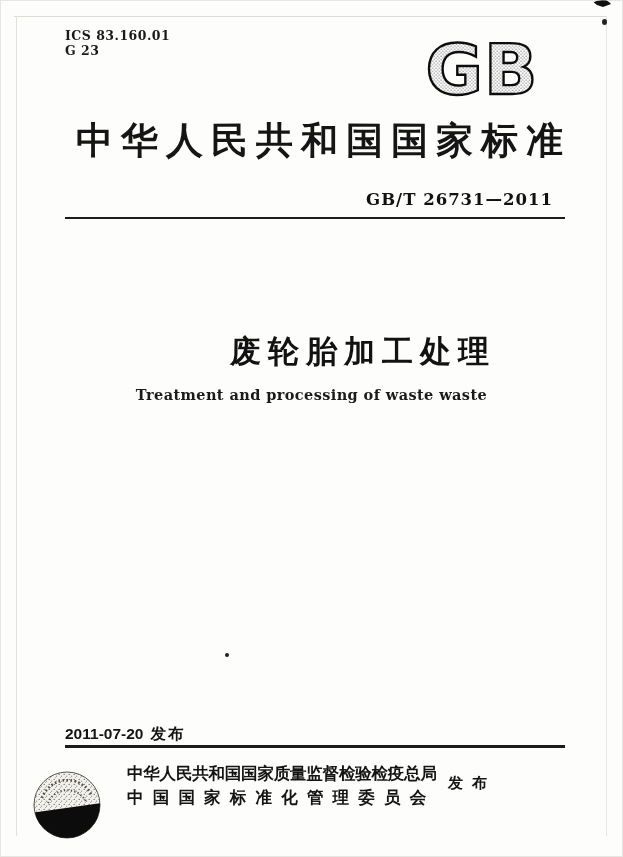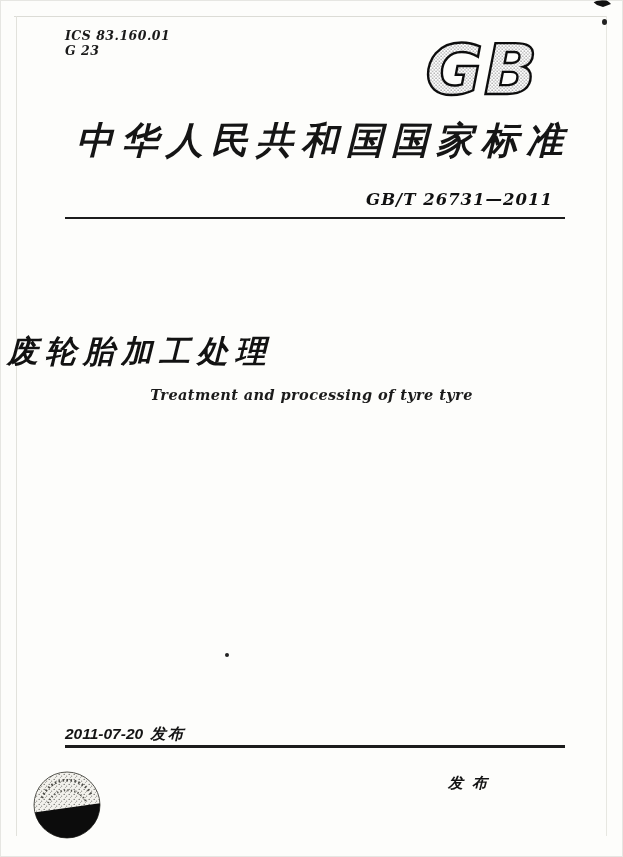--- a/index.html
+++ b/index.html
@@ -4,21 +4,20 @@
 <style>
   html,body{margin:0;padding:0;background:#9a9a9a;}
   .page{
     position:relative;
     width:623px;height:857px;
     background:#fdfdfb;
     overflow:hidden;
     font-family:"Liberation Sans",sans-serif;
     color:#1a1a1a;
     box-shadow:inset 0 0 0 1px #e6e6e2;
-    font-style:italic;
   }
   
   .scan-edge-top{position:absolute;left:14px;top:16px;width:592px;height:1px;background:#dcdcd6;}
   .scan-edge-left{position:absolute;left:16px;top:16px;width:1px;height:820px;background:#e2e2dc;}
   .scan-edge-right{position:absolute;left:606px;top:16px;width:1px;height:820px;background:#e7e7e1;}
 
   .ics-block{position:absolute;left:65px;top:28px;font-family:"DejaVu Serif","Liberation Serif",serif;font-weight:bold;font-size:12.5px;line-height:15px;letter-spacing:.5px;}
   .gb-logo{position:absolute;left:396px;top:28px;}
 
   .std-title{
@@ -31,21 +30,21 @@
   .std-number{
     position:absolute;right:70px;top:176px;
     font-family:"DejaVu Serif","Liberation Serif",serif;
     font-weight:bold;font-size:16.5px;letter-spacing:1px;color:#111;margin-top:14px;
   }
   .rule{position:absolute;left:65px;width:500px;background:#1c1c1c;}
   .rule-top{top:217px;height:2px;}
   .rule-bottom{top:745px;height:2.5px;}
 
   .doc-title-zh{
-    position:absolute;left:0;top:331px;width:496px;text-align:left;
+    position:absolute;left:0;top:331px;width:496px;text-align:right;
     font-family:"DejaVu Serif","Liberation Serif",serif;
     font-weight:bold;font-size:31px;letter-spacing:7px;padding-left:7px;box-sizing:border-box;
     white-space:nowrap;color:#121212;
   }
   .doc-title-en{
     position:absolute;left:0;top:386px;width:623px;text-align:center;
     font-family:"DejaVu Serif","Liberation Serif",serif;
     font-weight:bold;font-size:14.5px;letter-spacing:.4px;color:#1b1b1b;
   }
 
@@ -104,30 +103,34 @@
     <text x="86" y="66" text-anchor="middle" font-family="'DejaVu Sans',sans-serif" font-size="70" font-weight="bold" letter-spacing="1" stroke="#0d0d0d" stroke-width="2.4" fill="url(#hatch)">GB</text>
   </svg>
 
   <div class="std-title">中华人民共和国国家标准</div>
 
   <div class="std-number">GB/T 26731—2011</div>
 
   <div class="rule rule-top"></div>
 
   <div class="doc-title-zh">废轮胎加工处理</div>
-  <div class="doc-title-en">Treatment and processing of tyre tyre</div>
+  <div class="doc-title-en">Treatment and processing of waste waste</div>
 
   <div class="dates-row">
     <div class="date-cell">
       <span>2011-07-20</span><span class="lbl">发布</span>
     </div>
   </div>
 
   <div class="rule rule-bottom"></div>
 
+  <div class="issuer-block">
+    <div class="issuer-line1">中华人民共和国国家质量监督检验检疫总局</div>
+    <div class="issuer-line2">中国国家标准化管理委员会</div>
+  </div>
   <div class="publish-label">发布</div>
 
   <svg class="seal" width="78" height="78" viewBox="0 0 78 78">
     <defs>
       <pattern id="speckle" patternUnits="userSpaceOnUse" width="5" height="5">
         <rect width="5" height="5" fill="#f2f1ec"></rect>
         <circle cx="1.2" cy="1.4" r="0.7" fill="#6f6f6a"></circle>
         <circle cx="3.6" cy="3.2" r="0.6" fill="#8a8a84"></circle>
         <circle cx="2.4" cy="4.4" r="0.45" fill="#5c5c57"></circle>
       </pattern>

